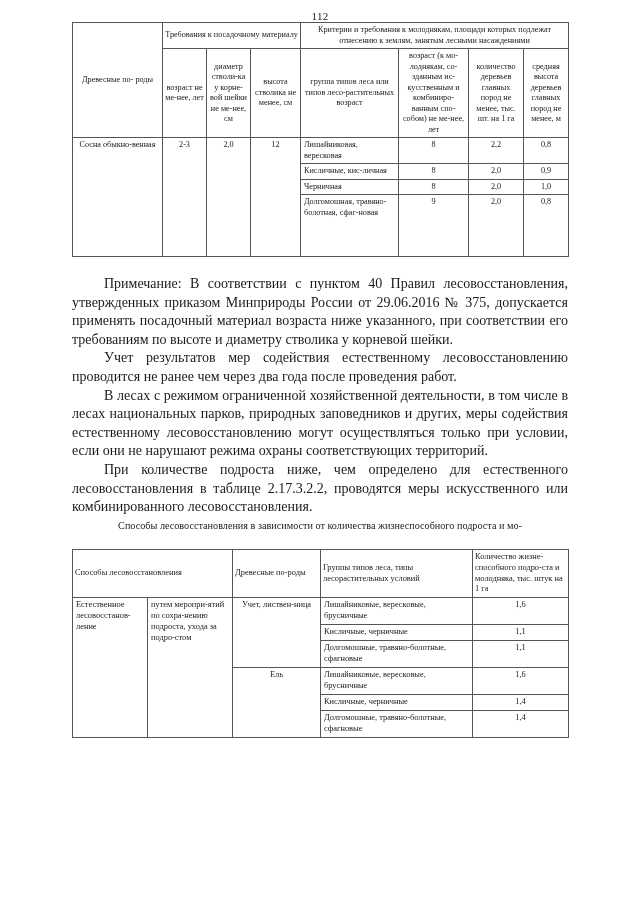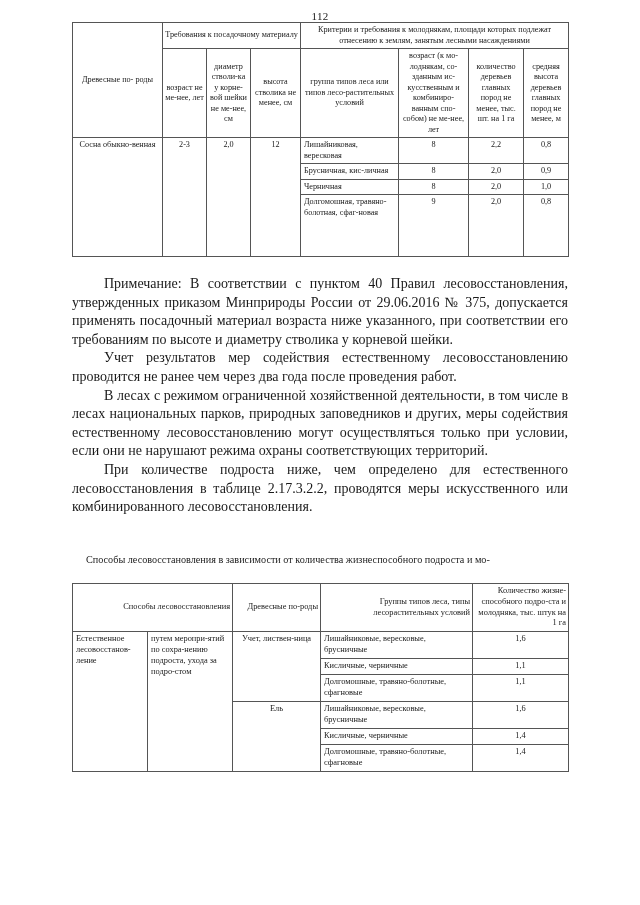--- a/index.html
+++ b/index.html
@@ -80,37 +80,38 @@
   .gap-after-table {
     height: 18px;
   }
   .table-label {
     font-size: 10.2px;
     text-align: right;
     margin-top: 18px;
   }
   .table-caption {
     font-size: 10.2px;
+    text-align: center;
     line-height: 1.35;
-    margin-top: 36px;
+    margin-top: 2px;
     padding: 0 14px;
   }
   .caption-l2 {
     display: block;
   }
   .gap-before-table2 {
     height: 16px;
   }
   
   #table-restoration td {
     font-size: 8.4px;
     line-height: 1.3;
   }
   #table-restoration .hdr {
-    text-align: right;
+    text-align: left;
     vertical-align: middle;
   }
 </style>
 </head>
 <body>
 
 <div class="page">
 
   <div class="page-number">112</div>
 
@@ -131,38 +132,38 @@
         <tr>
           <td rowspan="2" class="hdr-tall">Древесные по-
 роды</td>
           <td colspan="3">Требования к посадочному материалу</td>
           <td colspan="4">Критерии и требования к молоднякам, площади которых подлежат отнесению к землям, занятым лесными насаждениями</td>
         </tr>
         <tr>
           <td>возраст не ме-нее, лет</td>
           <td>диаметр стволи-ка у корне-вой шейки не ме-нее, см</td>
           <td>высота стволика не менее, см</td>
-          <td>группа типов леса или типов лесо-растительных условий</td>
+          <td>группа типов леса или типов лесо-растительных возраст</td>
           <td>возраст (к мо-лоднякам, со-зданным ис-кусственным и комбиниро-ванным спо-собом) не ме-нее, лет</td>
           <td>количество деревьев главных пород не менее, тыс. шт. на 1 га</td>
           <td>средняя высота деревьев главных пород не менее, м</td>
         </tr>
 
         <tr>
           <td rowspan="4" class="ct-top">Сосна обыкно-венная</td>
           <td rowspan="4" class="num">2-3</td>
           <td rowspan="4" class="num">2,0</td>
           <td rowspan="4" class="num">12</td>
           <td class="lt">Лишайниковая, вересковая</td>
           <td class="num">8</td>
           <td class="num">2,2</td>
           <td class="num">0,8</td>
         </tr>
         <tr>
-          <td class="lt">Брусничная, кис-личная</td>
+          <td class="lt">Кисличные, кис-личная</td>
           <td class="num">8</td>
           <td class="num">2,0</td>
           <td class="num">0,9</td>
         </tr>
         <tr>
           <td class="lt">Черничная</td>
           <td class="num">8</td>
           <td class="num">2,0</td>
           <td class="num">1,0</td>
         </tr>

